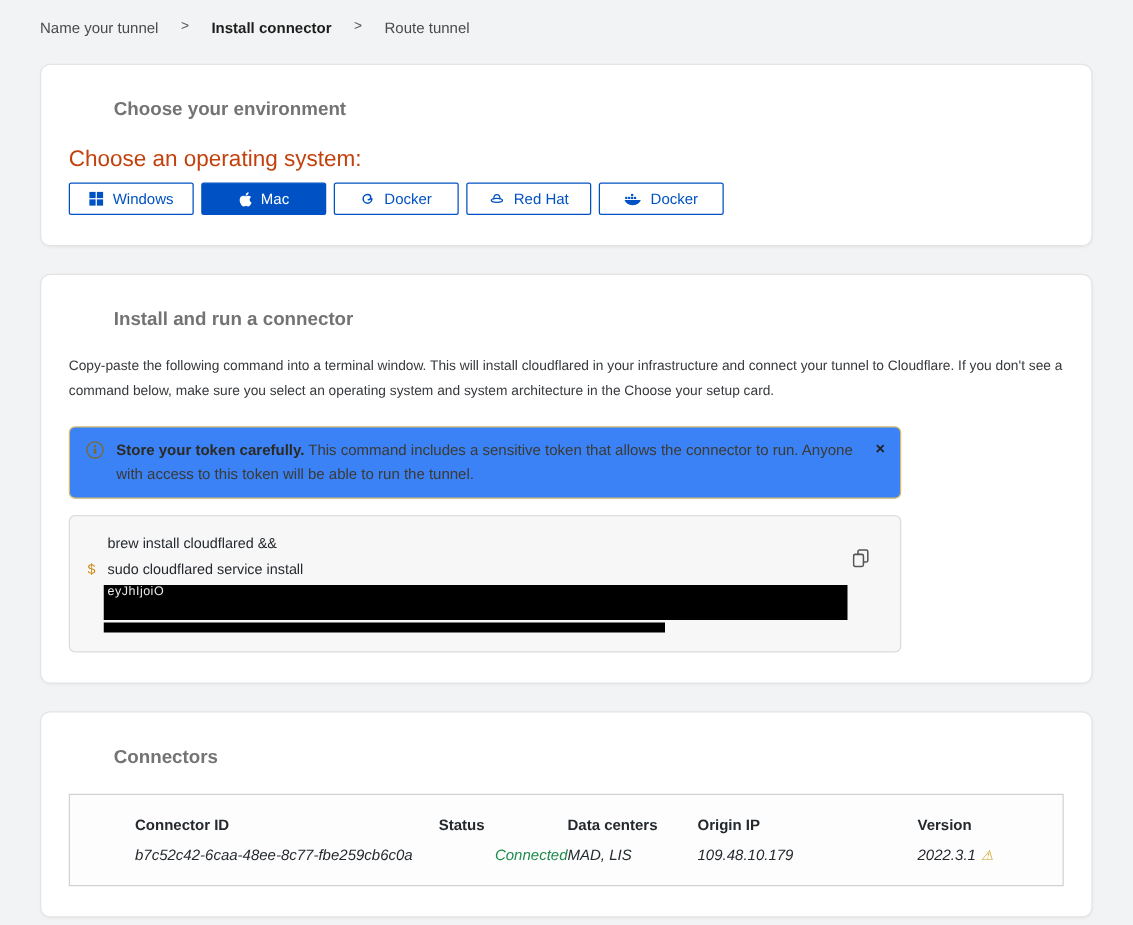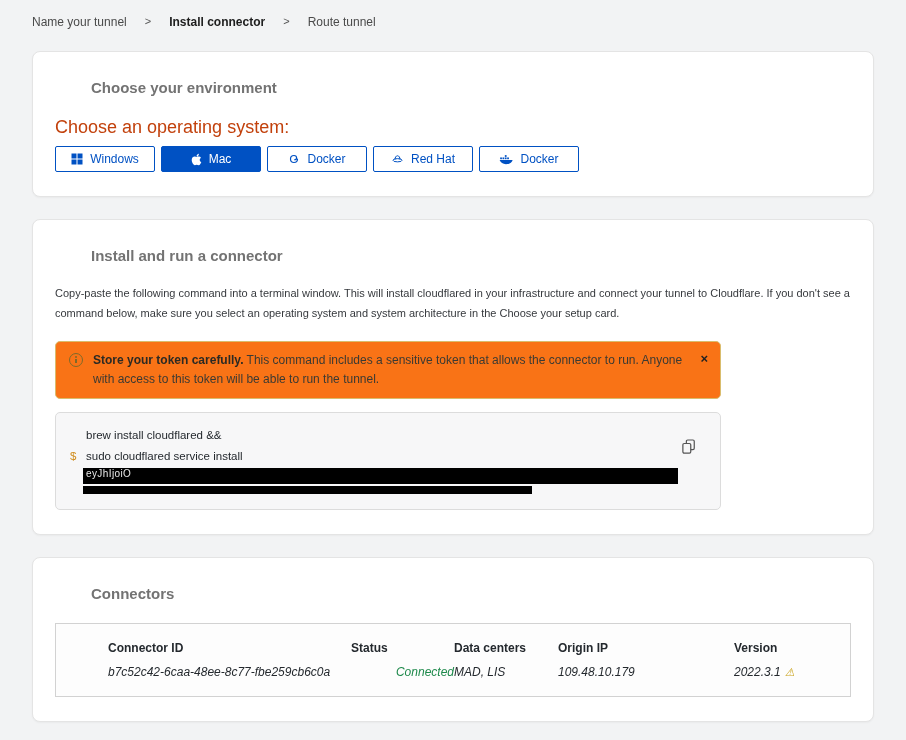--- a/index.html
+++ b/index.html
@@ -62,21 +62,21 @@
   .desc {
     margin-top: 19px;
     font-size: 11px;
     line-height: 1.85;
     color: #36393d;
   }
   .warning-box {
     margin-top: 17px;
     width: 666px;
     border: 1px solid #d9bd6d;
-    background: #f97316;
+    background: #3b82f6;
     border-radius: 5px;
     padding: 9px 12px 9px 13px;
     display: flex;
     align-items: flex-start;
     gap: 10px;
     font-size: 12px;
     line-height: 1.6;
     color: #3b3a33;
   }
   .info-icon {
@@ -118,21 +118,21 @@
     padding: 12px 40px 15px 14px;
     font-family: Liberation Sans, sans-serif;
     font-size: 11.5px;
     line-height: 21px;
     color: #24292e;
   }
   .code-line { display: flex; }
   .code-gutter { width: 16px; flex-shrink: 0; color: #cf8b1a; }
   .token-area { margin-left: 13px; margin-top: 1px; }
   .token-bar-1 {
-    width: 595px; height: 16px;
+    width: 595px; height: 28px;
     background: #000;
     color: #e8e8e8;
     font-size: 10px;
     line-height: 11px;
     padding-left: 3px;
     letter-spacing: 0.4px;
     overflow: hidden;
   }
   .token-bar-2 { width: 449px; height: 8px; background: #000; margin-top: 2px; }
   .copy-btn {

